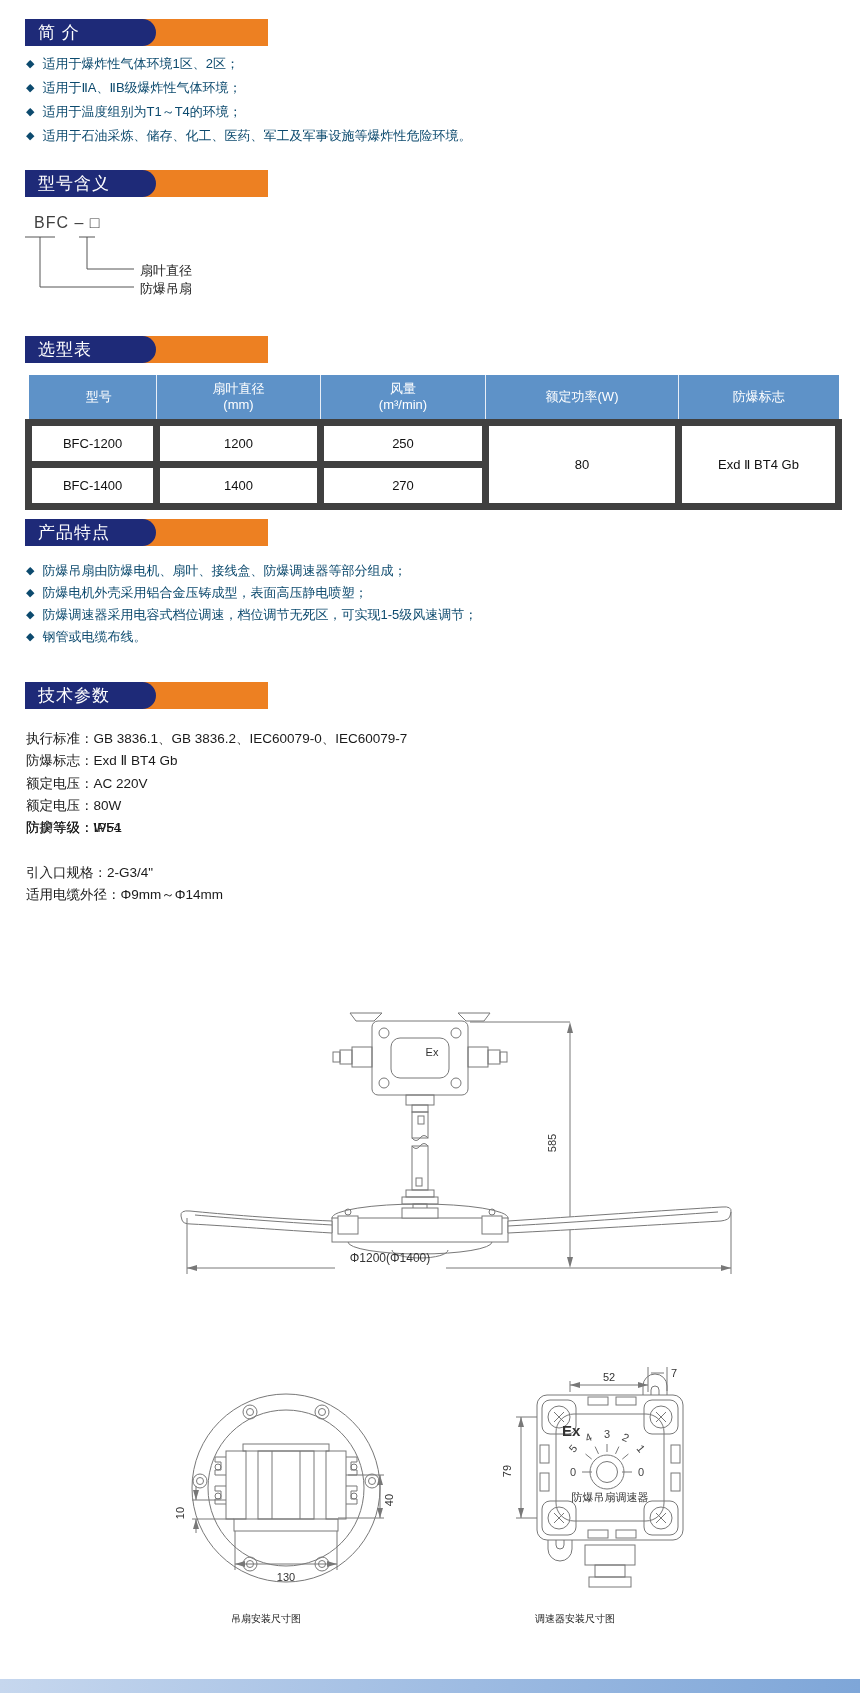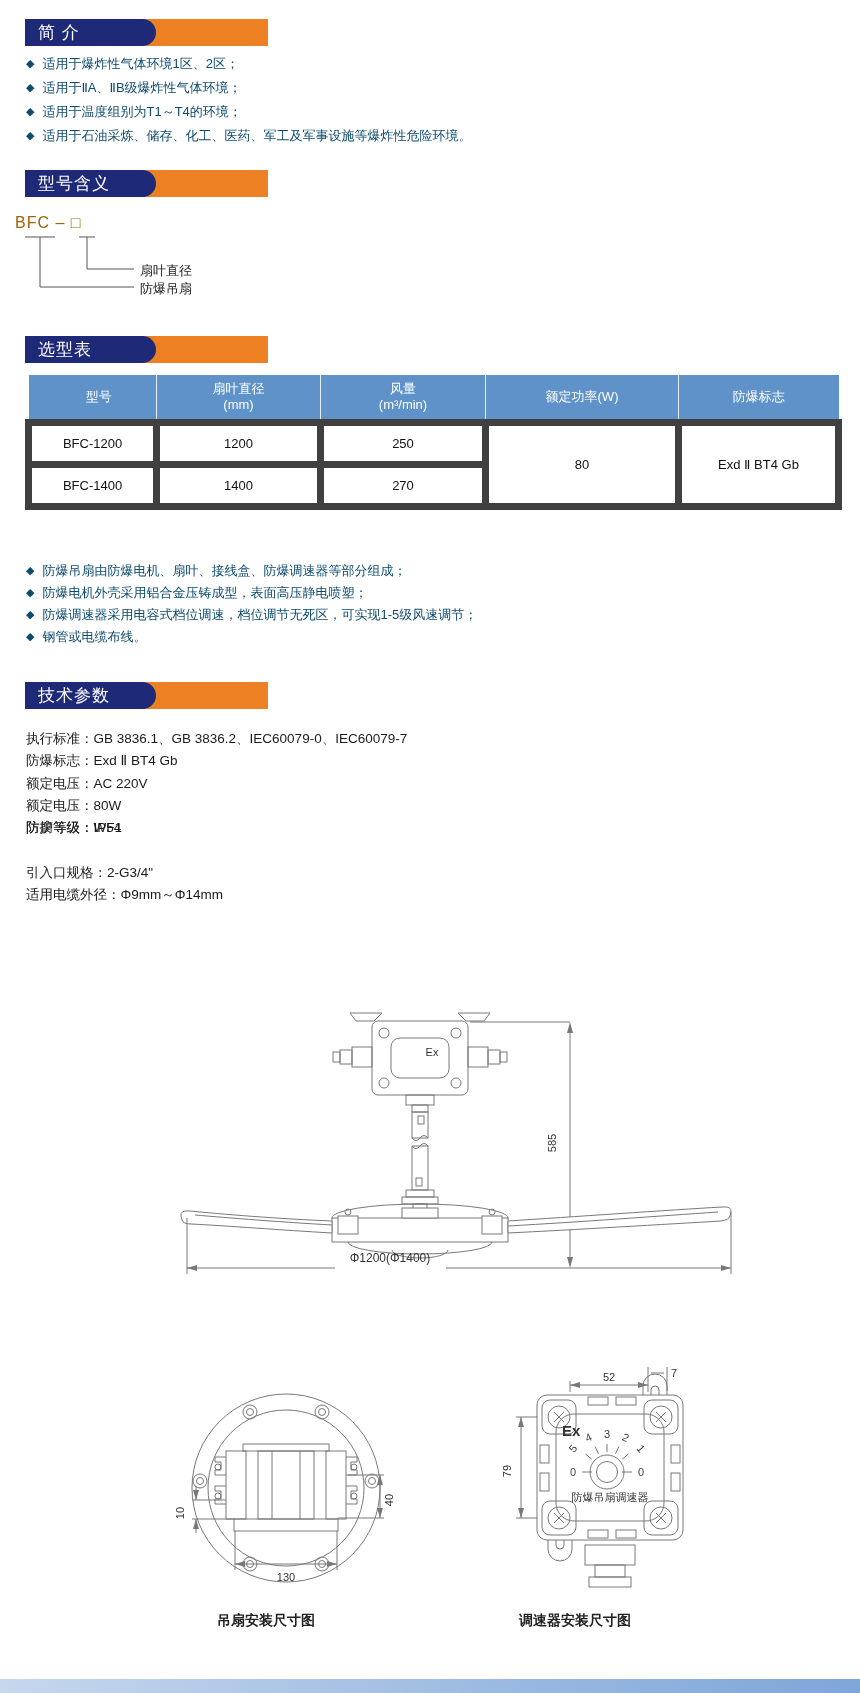--- a/index.html
+++ b/index.html
@@ -8,35 +8,35 @@
   
   .sec{position:absolute;left:25px;width:243px;height:27px;}
   .sec .orange{position:absolute;left:92px;top:0;width:151px;height:27px;background:#ed8022;}
   .sec .blue{position:absolute;left:0;top:0;width:131px;height:27px;background:#1e2a78;
              border-radius:0 14px 14px 0;color:#fff;font-size:17px;font-weight:normal;
              line-height:27px;padding-left:13px;box-sizing:border-box;letter-spacing:1px;}
   
   .blt{position:absolute;left:26px;width:800px;font-size:13px;line-height:16px;color:#0c4a6e;white-space:nowrap;}
   .blt .dia{font-size:11px;margin-right:8px;position:relative;top:-1px;}
   
-  .code{position:absolute;left:15px;top:214px;font-size:16px;letter-spacing:1px;color:#a16207;text-align:center;}
+  .code{position:absolute;left:34px;top:214px;font-size:16px;letter-spacing:1px;color:#404040;text-align:center;}
   .mlabel{position:absolute;font-size:13px;color:#222;}
   
   .spec{position:absolute;left:26px;font-size:13.5px;line-height:16px;color:#1a1a1a;white-space:nowrap;}
   
   table.sel{position:absolute;left:25px;top:375px;width:810px;border-collapse:collapse;table-layout:fixed;}
   table.sel th{background:#5e92c8;color:#fff;font-weight:normal;font-size:13px;height:42px;
                text-align:center;vertical-align:middle;border-left:1px solid #e8eef7;line-height:16px;}
   table.sel th:first-child{border-left:none;padding-left:14px;}
   table.sel td{border:7px solid #404040;background:#fff;font-size:13px;height:33px;
                text-align:center;vertical-align:middle;color:#111;}
   
   svg.dwg{position:absolute;}
   svg text{font-family:"Liberation Sans","DejaVu Sans",sans-serif;}
-  .caption{position:absolute;top:1612px;font-size:14px;color:#222;text-align:center;font-weight:bold;}
+  .caption{position:absolute;top:1612px;font-size:10px;color:#222;text-align:center;}
   .footer{position:absolute;left:0;top:1679px;width:860px;height:14px;
           background:linear-gradient(90deg,#c6d7ee 0%,#9dbbe2 55%,#7ea6d8 100%);}
 </style>
 </head>
 <body>
 
 <div class="page">
 
   <div class="sec" style="top:19px">
     <div class="orange"></div>
@@ -99,20 +99,24 @@
         <td rowspan="2">Exd Ⅱ BT4 Gb</td>
       </tr>
       <tr>
         <td>BFC-1400</td>
         <td>1400</td>
         <td>270</td>
       </tr>
     </tbody>
   </table>
 
+  <div class="sec" style="top:519px">
+    <div class="orange"></div>
+    <div class="blue"><span>产品特点</span></div>
+  </div>
   <div class="blt" style="top:563px"><span class="dia">◆</span><span>防爆吊扇由防爆电机、扇叶、接线盒、防爆调速器等部分组成；</span></div>
   <div class="blt" style="top:585px"><span class="dia">◆</span><span>防爆电机外壳采用铝合金压铸成型，表面高压静电喷塑；</span></div>
   <div class="blt" style="top:607px"><span class="dia">◆</span><span>防爆调速器采用电容式档位调速，档位调节无死区，可实现1-5级风速调节；</span></div>
   <div class="blt" style="top:629px"><span class="dia">◆</span><span>钢管或电缆布线。</span></div>
 
   <div class="sec" style="top:682px">
     <div class="orange"></div>
     <div class="blue"><span>技术参数</span></div>
   </div>
   <div class="spec" style="top:731px"><span>执行标准：</span><span>GB 3836.1、GB 3836.2、IEC60079-0、IEC60079-7</span></div>

